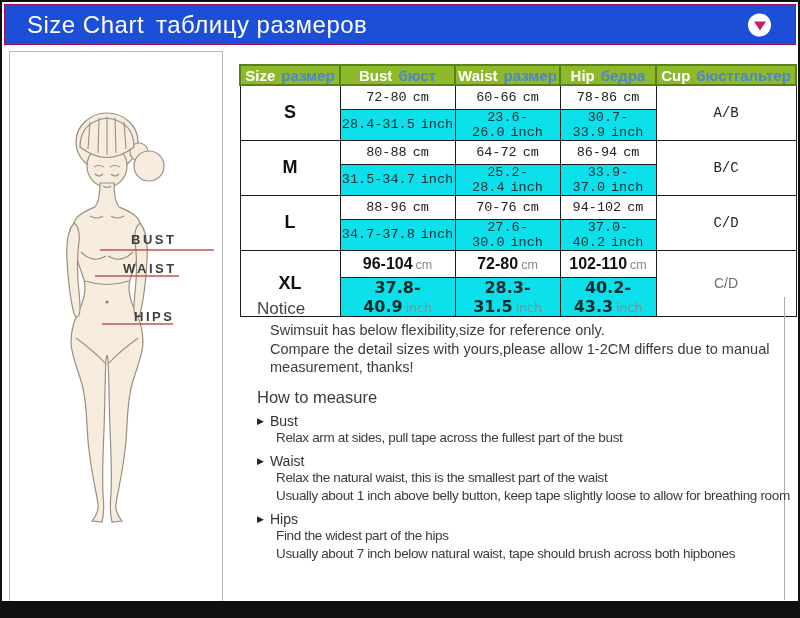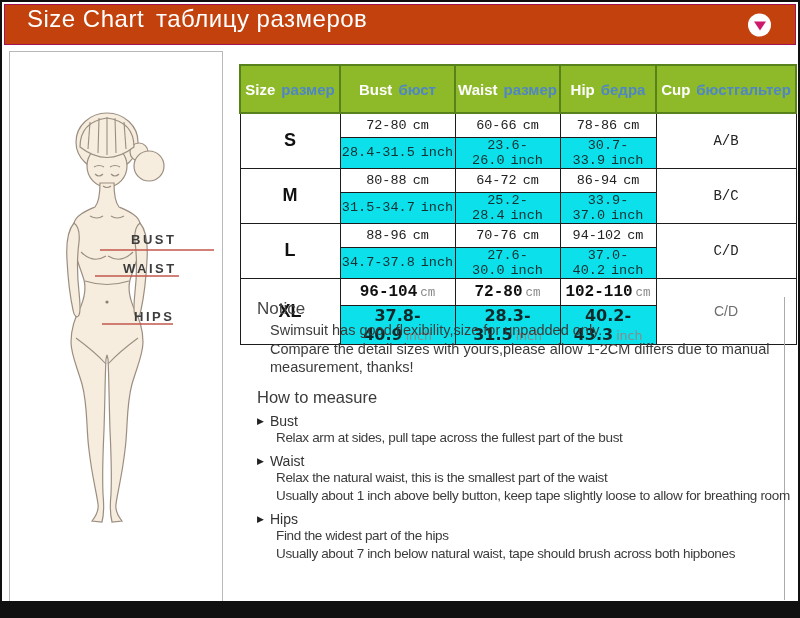--- a/index.html
+++ b/index.html
@@ -1,46 +1,46 @@
 <!DOCTYPE html>
 <html><head>
 <meta charset="utf-8">
 <style>
   * { margin:0; padding:0; box-sizing:border-box; }
   html,body { width:800px; height:618px; }
   body { font-family:"Liberation Sans", sans-serif; background:#fff; }
   #screen { position:relative; width:800px; height:618px; background:#fff; border:2px solid #101010; overflow:hidden; }
 
   
-  .hdr { position:absolute; left:2px; right:2px; top:2px; height:41px; background:#c2410c; border:1px solid #a11254; display:flex; align-items:flex-start; padding:0 22px; }
+  .hdr { position:absolute; left:2px; right:2px; top:2px; height:41px; background:#1d4ed8; border:1px solid #a11254; display:flex; align-items:center; padding:0 22px; }
   .hdr .t-en, .hdr .t-ru { color:#ffffff; font-size:24px; letter-spacing:0.5px; }
   .hdr .t-ru { margin-left:12px; }
   .hdr-arrow { position:absolute; right:24px; top:50%; transform:translateY(-50%); width:23px; height:23px; background:#ffffff; border-radius:50%; display:flex; align-items:center; justify-content:center; }
   .hdr-arrow .tri { width:0; height:0; border-left:6px solid transparent; border-right:6px solid transparent; border-top:9px solid #ce1a6b; margin-top:2px; }
 
   
   .fig-panel { position:absolute; left:7px; top:49px; width:214px; height:552px; background:#fff; border:1px solid #b8b8b8; border-bottom:none; }
   .fig-panel svg { position:absolute; left:0; top:0; }
   .fig-label { position:absolute; font-size:13px; font-weight:bold; color:#3d3d3d; letter-spacing:2.5px; }
   .lbl-bust  { left:121px; top:180px; }
   .lbl-waist { left:113px; top:209px; }
   .lbl-hips  { left:124px; top:257px; }
 
   
   .size-table { position:absolute; left:237px; top:62px; border-collapse:collapse; table-layout:fixed; }
   .size-table td { border:1px solid #1c1c1c; text-align:center; vertical-align:middle; overflow:hidden; }
-  .size-table td.hcell { background:#8eba2a; border:2px solid #56811b; font-size:15px; font-weight:bold; height:48px; }
+  .size-table td.hcell { background:#8eba2a; border:2px solid #56811b; font-size:15px; font-weight:bold; height:20px; }
   .hcell .en { color:#ffffff; }
   .hcell .ru { color:#4f86c6; margin-left:6px; }
   td.size-cell { font-size:18px; font-weight:bold; color:#111; background:#fff; }
   td.cup-cell  { font-family:"Liberation Mono", monospace; font-size:14px; color:#222; background:#fff; }
   td.cm-cell   { height:24px; background:#fff; font-family:"Liberation Mono", monospace; font-size:13.5px; color:#222; }
   td.in-cell   { height:22px; background:#0ce0ea; font-family:"Liberation Mono", monospace; font-size:13.5px; color:#143032; }
   .unit { margin-left:6px; }
-  tr.xl-row td.cm-cell { height:27px; font-family:Liberation Mono, monospace; font-size:16px; font-weight:bold; color:#111; }
+  tr.xl-row td.cm-cell { height:27px; font-family:Liberation Sans, sans-serif; font-size:16px; font-weight:bold; color:#111; }
   tr.xl-row td.in-cell, tr.xl-row2 td.in-cell { height:24px; font-family:"DejaVu Sans", sans-serif; font-size:16px; font-weight:bold; color:#102a2c; }
   tr.xl-row .unit, tr.xl-row2 .unit { font-size:12.5px; font-weight:normal; color:#8a8a8a; margin-left:3px; }
   tr.xl-row td.cup-cell { font-family:"Liberation Sans", sans-serif; color:#6e6e6e; font-weight:normal; font-size:14px; }
 
   
   .notes { position:absolute; left:237px; top:295px; width:546px; height:303px; border-right:1px solid #ababab; padding:2px 11px 0 18px; color:#3b3b3b; }
   .notice-heading { font-size:17px; color:#454545; }
   .notice-body { margin-left:13px; margin-top:2px; font-size:14.5px; line-height:18.5px; max-width:516px; }
   .howto-heading { font-size:16.5px; margin-top:11px; color:#3b3b3b; }
   .m-section { margin-top:6px; }
@@ -186,21 +186,21 @@
         <td class="in-cell"><span>37.8-40.9</span><span class="unit">inch</span></td>
         <td class="in-cell"><span>28.3-31.5</span><span class="unit">inch</span></td>
         <td class="in-cell"><span>40.2-43.3</span><span class="unit">inch</span></td>
       </tr>
     </tbody>
   </table>
 
   <div class="notes">
     <div class="notice-heading">Notice</div>
     <div class="notice-body">
-      <div>Swimsuit has good flexibility,size for unpadded only.</div>
+      <div>Swimsuit has below flexibility,size for reference only.</div>
       <div>Compare the detail sizes with yours,please allow 1-2CM differs due to manual measurement, thanks!</div>
     </div>
 
     <div class="howto-heading">How to measure</div>
 
     <div class="m-section">
       <div class="m-title">
         <span class="bullet">▶</span>
         <span>Bust</span>
       </div>

